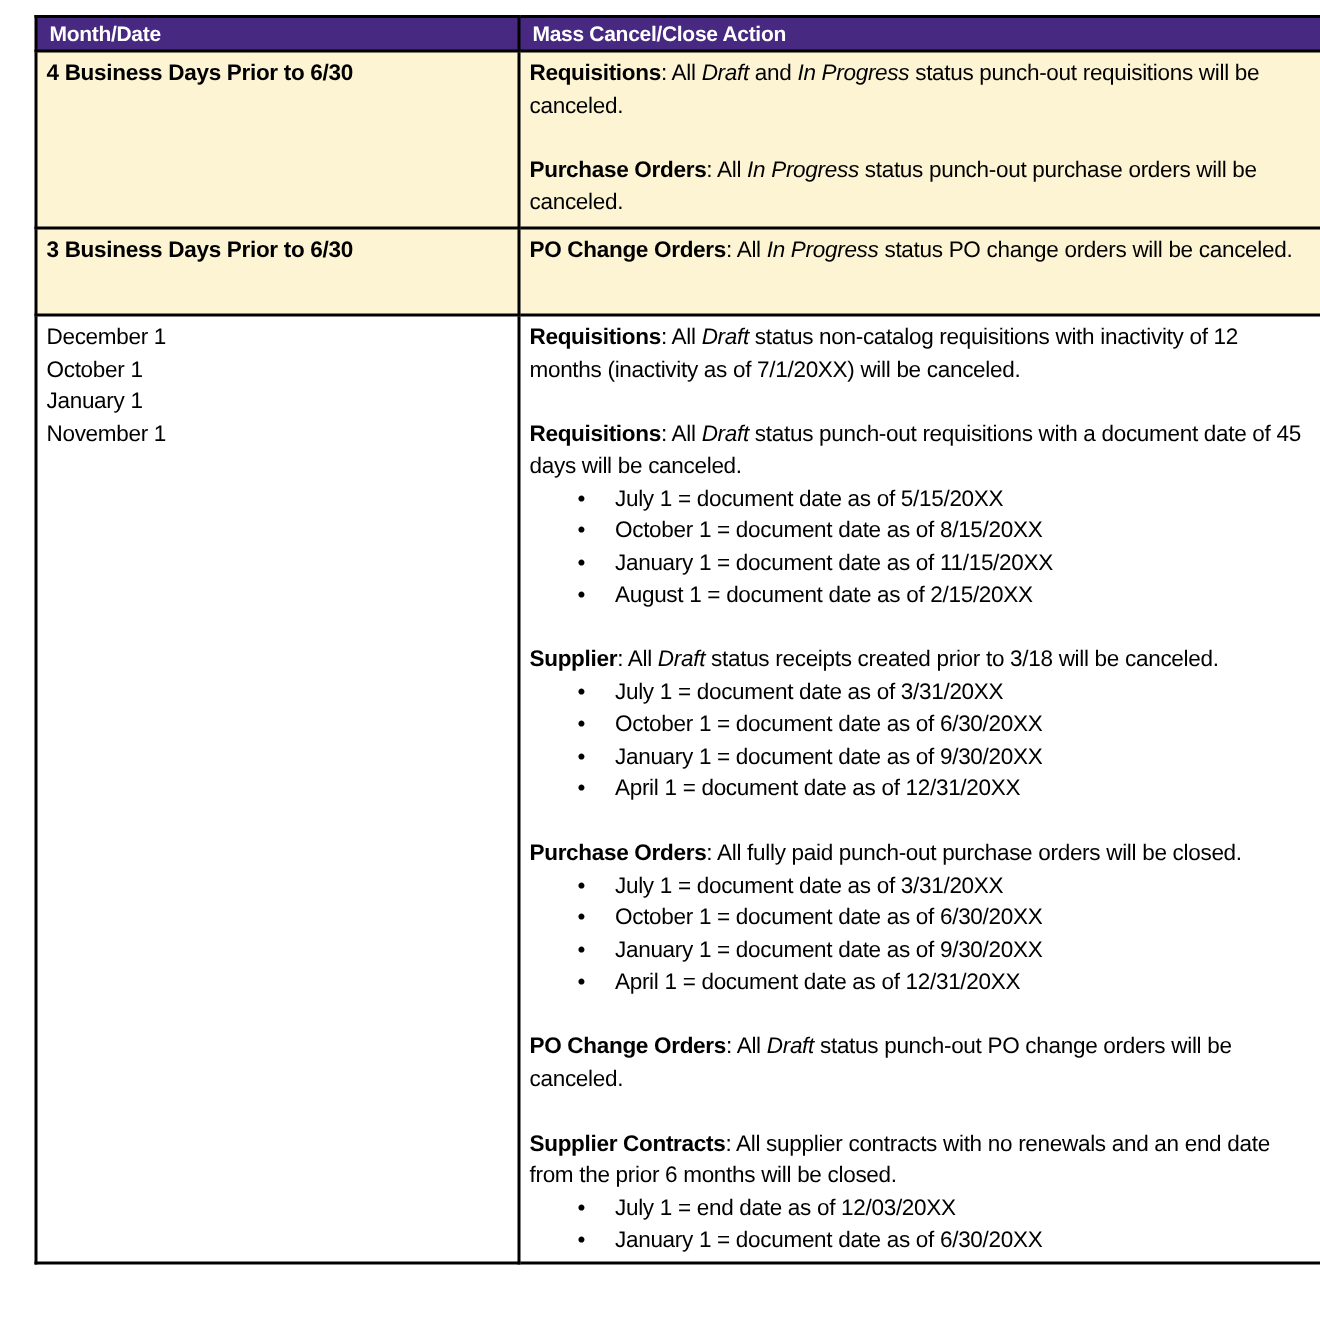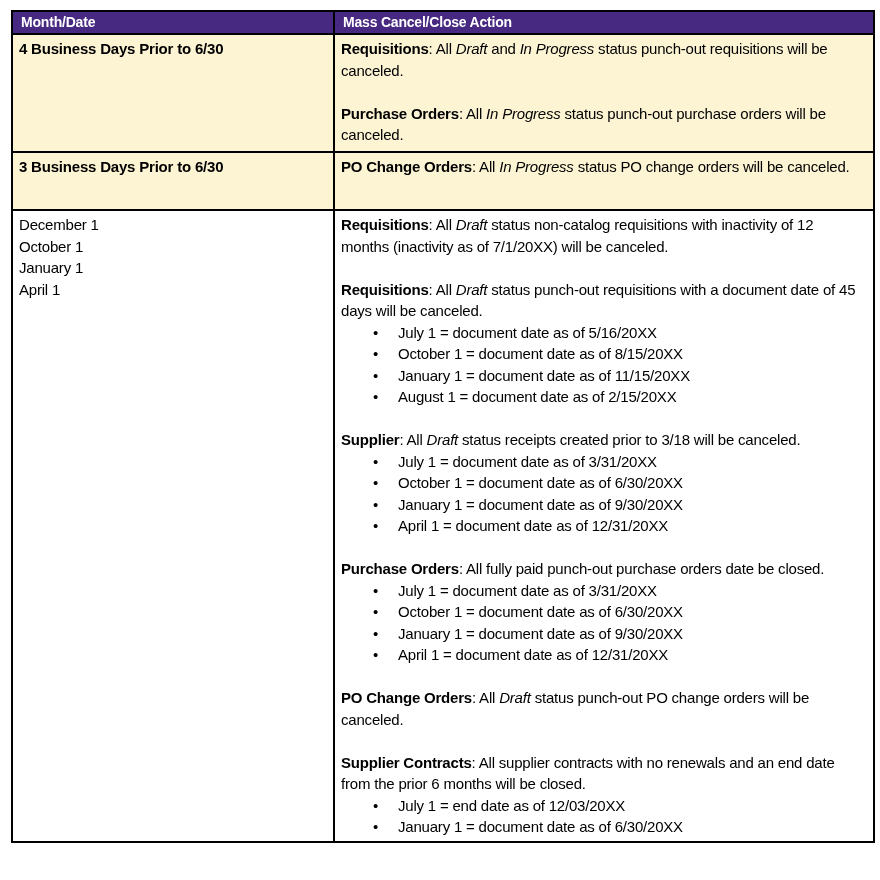--- a/index.html
+++ b/index.html
@@ -6,21 +6,21 @@
   html, body {
     margin: 0;
     padding: 0;
     width: 880px;
     height: 880px;
     background: #ffffff;
     font-family: "Liberation Sans", sans-serif;
     color: #000000;
   }
   .page {
-    padding: 10px 11px;
+    padding: 10px 23px;
   }
   table.mcc-table {
     border-collapse: collapse;
     width: 862px;
     table-layout: fixed;
   }
   col.col-date  { width: 322px; }
   col.col-action { width: 540px; }
   th, td {
     border: 2px solid var(--border-color, #000);
@@ -92,42 +92,42 @@
           </td>
           <td>
             <div class="para"><span class="b">PO Change Orders</span><span>: All </span><span class="i">In Progress</span><span> status PO change orders will be canceled.</span></div>
           </td>
         </tr>
         <tr class="row-white">
           <td>
             <div>December 1</div>
             <div>October 1</div>
             <div>January 1</div>
-            <div>April 1</div>
+            <div>November 1</div>
           </td>
           <td>
             <div class="para"><span class="b">Requisitions</span><span>: All </span><span class="i">Draft</span><span> status non-catalog requisitions with inactivity of 12 months (inactivity as of 7/1/20XX) will be canceled.</span></div>
             <div class="spacer"></div>
             <div class="para"><span class="b">Requisitions</span><span>: All </span><span class="i">Draft</span><span> status punch-out requisitions with a document date of 45 days will be canceled.</span></div>
             <div>
-              <div class="bullet-item"><span class="bullet-mark">•</span><span>July 1 = document date as of 5/16/20XX</span></div>
+              <div class="bullet-item"><span class="bullet-mark">•</span><span>July 1 = document date as of 5/15/20XX</span></div>
               <div class="bullet-item"><span class="bullet-mark">•</span><span>October 1 = document date as of 8/15/20XX</span></div>
               <div class="bullet-item"><span class="bullet-mark">•</span><span>January 1 = document date as of 11/15/20XX</span></div>
               <div class="bullet-item"><span class="bullet-mark">•</span><span>August 1 = document date as of 2/15/20XX</span></div>
             </div>
             <div class="spacer"></div>
             <div class="para"><span class="b">Supplier</span><span>: All </span><span class="i">Draft</span><span> status receipts created prior to 3/18 will be canceled.</span></div>
             <div>
               <div class="bullet-item"><span class="bullet-mark">•</span><span>July 1 = document date as of 3/31/20XX</span></div>
               <div class="bullet-item"><span class="bullet-mark">•</span><span>October 1 = document date as of 6/30/20XX</span></div>
               <div class="bullet-item"><span class="bullet-mark">•</span><span>January 1 = document date as of 9/30/20XX</span></div>
               <div class="bullet-item"><span class="bullet-mark">•</span><span>April 1 = document date as of 12/31/20XX</span></div>
             </div>
             <div class="spacer"></div>
-            <div class="para"><span class="b">Purchase Orders</span><span>: All fully paid punch-out purchase orders date be closed.</span></div>
+            <div class="para"><span class="b">Purchase Orders</span><span>: All fully paid punch-out purchase orders will be closed.</span></div>
             <div>
               <div class="bullet-item"><span class="bullet-mark">•</span><span>July 1 = document date as of 3/31/20XX</span></div>
               <div class="bullet-item"><span class="bullet-mark">•</span><span>October 1 = document date as of 6/30/20XX</span></div>
               <div class="bullet-item"><span class="bullet-mark">•</span><span>January 1 = document date as of 9/30/20XX</span></div>
               <div class="bullet-item"><span class="bullet-mark">•</span><span>April 1 = document date as of 12/31/20XX</span></div>
             </div>
             <div class="spacer"></div>
             <div class="para"><span class="b">PO Change Orders</span><span>: All </span><span class="i">Draft</span><span> status punch-out PO change orders will be canceled.</span></div>
             <div class="spacer"></div>
             <div class="para"><span class="b">Supplier Contracts</span><span>: All supplier contracts with no renewals and an end date from the prior 6 months will be closed.</span></div>

